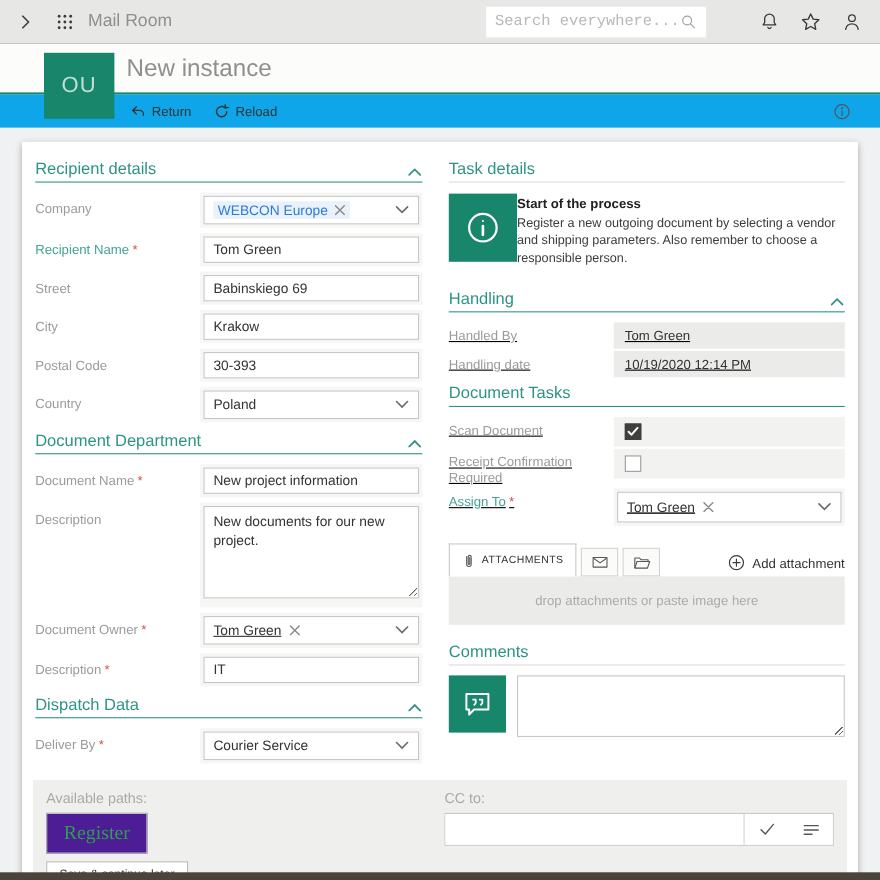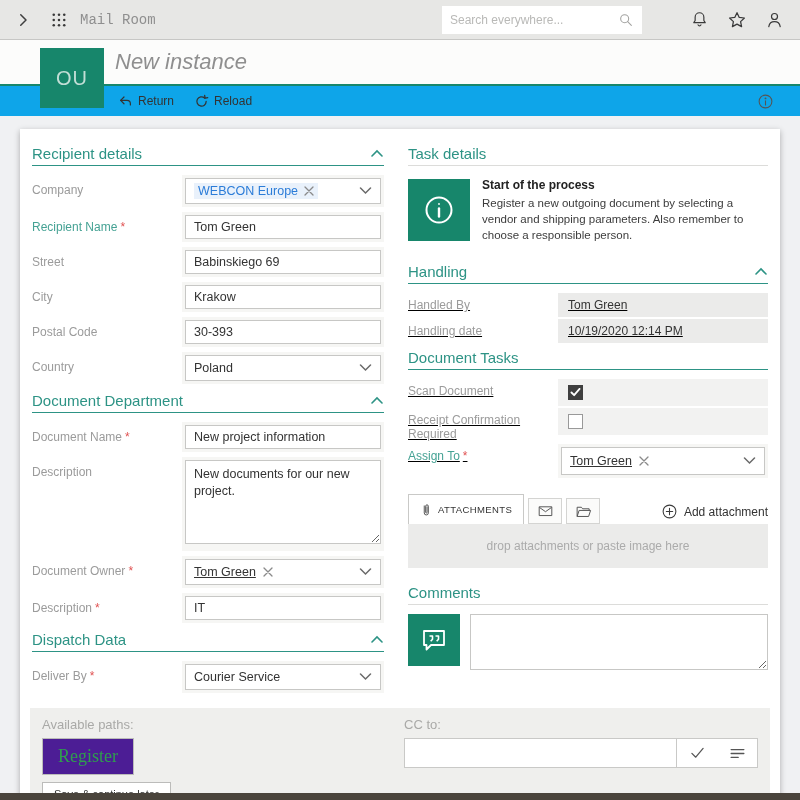--- a/index.html
+++ b/index.html
@@ -4,51 +4,51 @@
 <style>
   * { box-sizing: border-box; margin: 0; padding: 0; }
   html,body { width: 800px; height: 800px; overflow: hidden; }
   body { font-family: "Liberation Sans", sans-serif; background: #f0f1f3; position: relative; }
 
   
   .topbar { height: 40px; background: #e7e7e5; border-bottom: 1px solid #c7c7c5;
             display: flex; align-items: center; padding: 0 14px; }
   .tb-chev { margin-right: 18px; display:flex; }
   .tb-grid { margin-right: 12px; display:flex; }
-  .tb-title { font-size: 14px; color: #8f8f8f; flex: 0 0 auto; font-family: Liberation Mono, monospace; }
+  .tb-title { font-size: 16px; color: #8f8f8f; flex: 0 0 auto; }
   .search { margin-left: auto; width: 200px; height: 28px; background: #fff;
             display: flex; align-items: center; padding: 0 8px; }
-  .search input { flex: 1; border: none; outline: none; font-size: 12px; color:#15803d;
-                  font-family: Liberation Sans, sans-serif; min-width: 0; background: transparent; }
+  .search input { flex: 1; border: none; outline: none; font-size: 14px; color:#15803d;
+                  font-family: Liberation Mono, monospace; min-width: 0; background: transparent; }
   .search input::placeholder { color: #b9b9b7; }
   .tb-icons { display: flex; align-items: center; gap: 18px; margin-left: 48px; margin-right: 2px; }
   .tb-icons svg { display: block; }
 
   
-  .title-band { height: 44px; background: #fcfcfb; display: flex; align-items: center; font-style: italic; }
+  .title-band { height: 44px; background: #fcfcfb; display: flex; align-items: center; }
   .page-title { font-size: 22px; font-weight: 400; color: #8f8f8f; margin-left: 115px; }
   .teal-rule { height: 2px; background: #17866b; }
   .toolbar { height: 30px; background: #0ea5e9; display: flex; align-items: center;
              padding-left: 118px; padding-right: 26px; }
   .tool-btn { display: flex; align-items: center; gap: 5px; background: none; border: none;
               font-size: 12px; color: #333; cursor: pointer; margin-right: 20px;
               font-family: "Liberation Sans", sans-serif; }
   .toolbar .spacer { flex: 1; }
   .avatar { position: absolute; left: 40px; top: 48px; width: 64px; height: 60px;
             background: #17866b; color: #c2ded6; font-size: 20px; display: flex;
             align-items: center; justify-content: center; z-index: 5; letter-spacing: 1px; }
 
   
   .card { margin: 13px 20px 0 20px; background: #fff; box-shadow: 0 2px 6px rgba(0,0,0,.30);
           padding: 6px 10px 4px 10px; display: flex; flex-direction: column; }
   .cols { display: flex; gap: 24px; padding: 2px 2px 10px 2px; }
   .col-left  { flex: 0 0 352px; }
   .col-right { flex: 1; }
 
-  .sec-head { display: flex; align-items: center; justify-content: space-between;
+  .sec-head { display: flex; align-items: flex-end; justify-content: space-between;
               font-size: 15px; color: #2d9385; padding-bottom: 3px; margin: 8px 0 9px 0;
               border-bottom: 1px solid #2d9385; }
   .sec-head.gray { border-bottom-color: #dcdcda; }
   .sec-head .collapse { background: none; border: none; cursor: pointer; display: flex; padding: 0 1px 2px 0; }
 
   .frow { display: flex; align-items: flex-start; margin-bottom: 5px; }
   .flabel { flex: 0 0 150px; font-size: 12px; color: #9b9b9b; padding-top: 8px; }
   .flabel.tl { color: #45a294; }
   .req { color: #e05252; margin-left: 3px; }
   .fctrl { flex: 1; background: #f6f6f4; padding: 3px; }
@@ -66,21 +66,21 @@
 
   
   .rrow { display: flex; align-items: flex-start; margin-bottom: 2px; text-decoration: underline; }
   .rlabel { flex: 0 0 150px; font-size: 12px; color: #9b9b9b; padding-top: 5px; }
   .rval { flex: 1; background: #ebebea; font-size: 12px; color: #333; padding: 5px 10px; min-height: 24px; }
   .rctrl { flex: 1; background: #f2f2f1; padding: 6px 10px; }
   .cb { width: 15px; height: 15px; border: 1px solid #999; background: #fff; display: flex;
         align-items: center; justify-content: center; cursor: pointer; }
   .cb.checked { background: #3f3f3f; border-color: #3f3f3f; }
 
-  .info-panel { display: flex; gap: 12px; margin: 10px 0 20px 0; align-items: center; }
+  .info-panel { display: flex; gap: 0; margin: 10px 0 20px 0; }
   .info-sq { flex: 0 0 62px; height: 62px; background: #17866b; display: flex;
              align-items: center; justify-content: center; }
   .info-txt { font-size: 11.5px; color: #3c3c3c; line-height: 1.4; padding-top: 1px; }
   .info-txt b { display: block; font-size: 12px; color: #222; margin-bottom: 1px; }
 
   
   .attach { margin-top: 16px; }
   .tabs { display: flex; align-items: flex-end; height: 30px; }
   .tab-active { display: flex; align-items: center; gap: 6px; height: 30px; padding: 0 11px;
                 background: #fff; border: 1px solid #c9c9c7; border-bottom: none;

